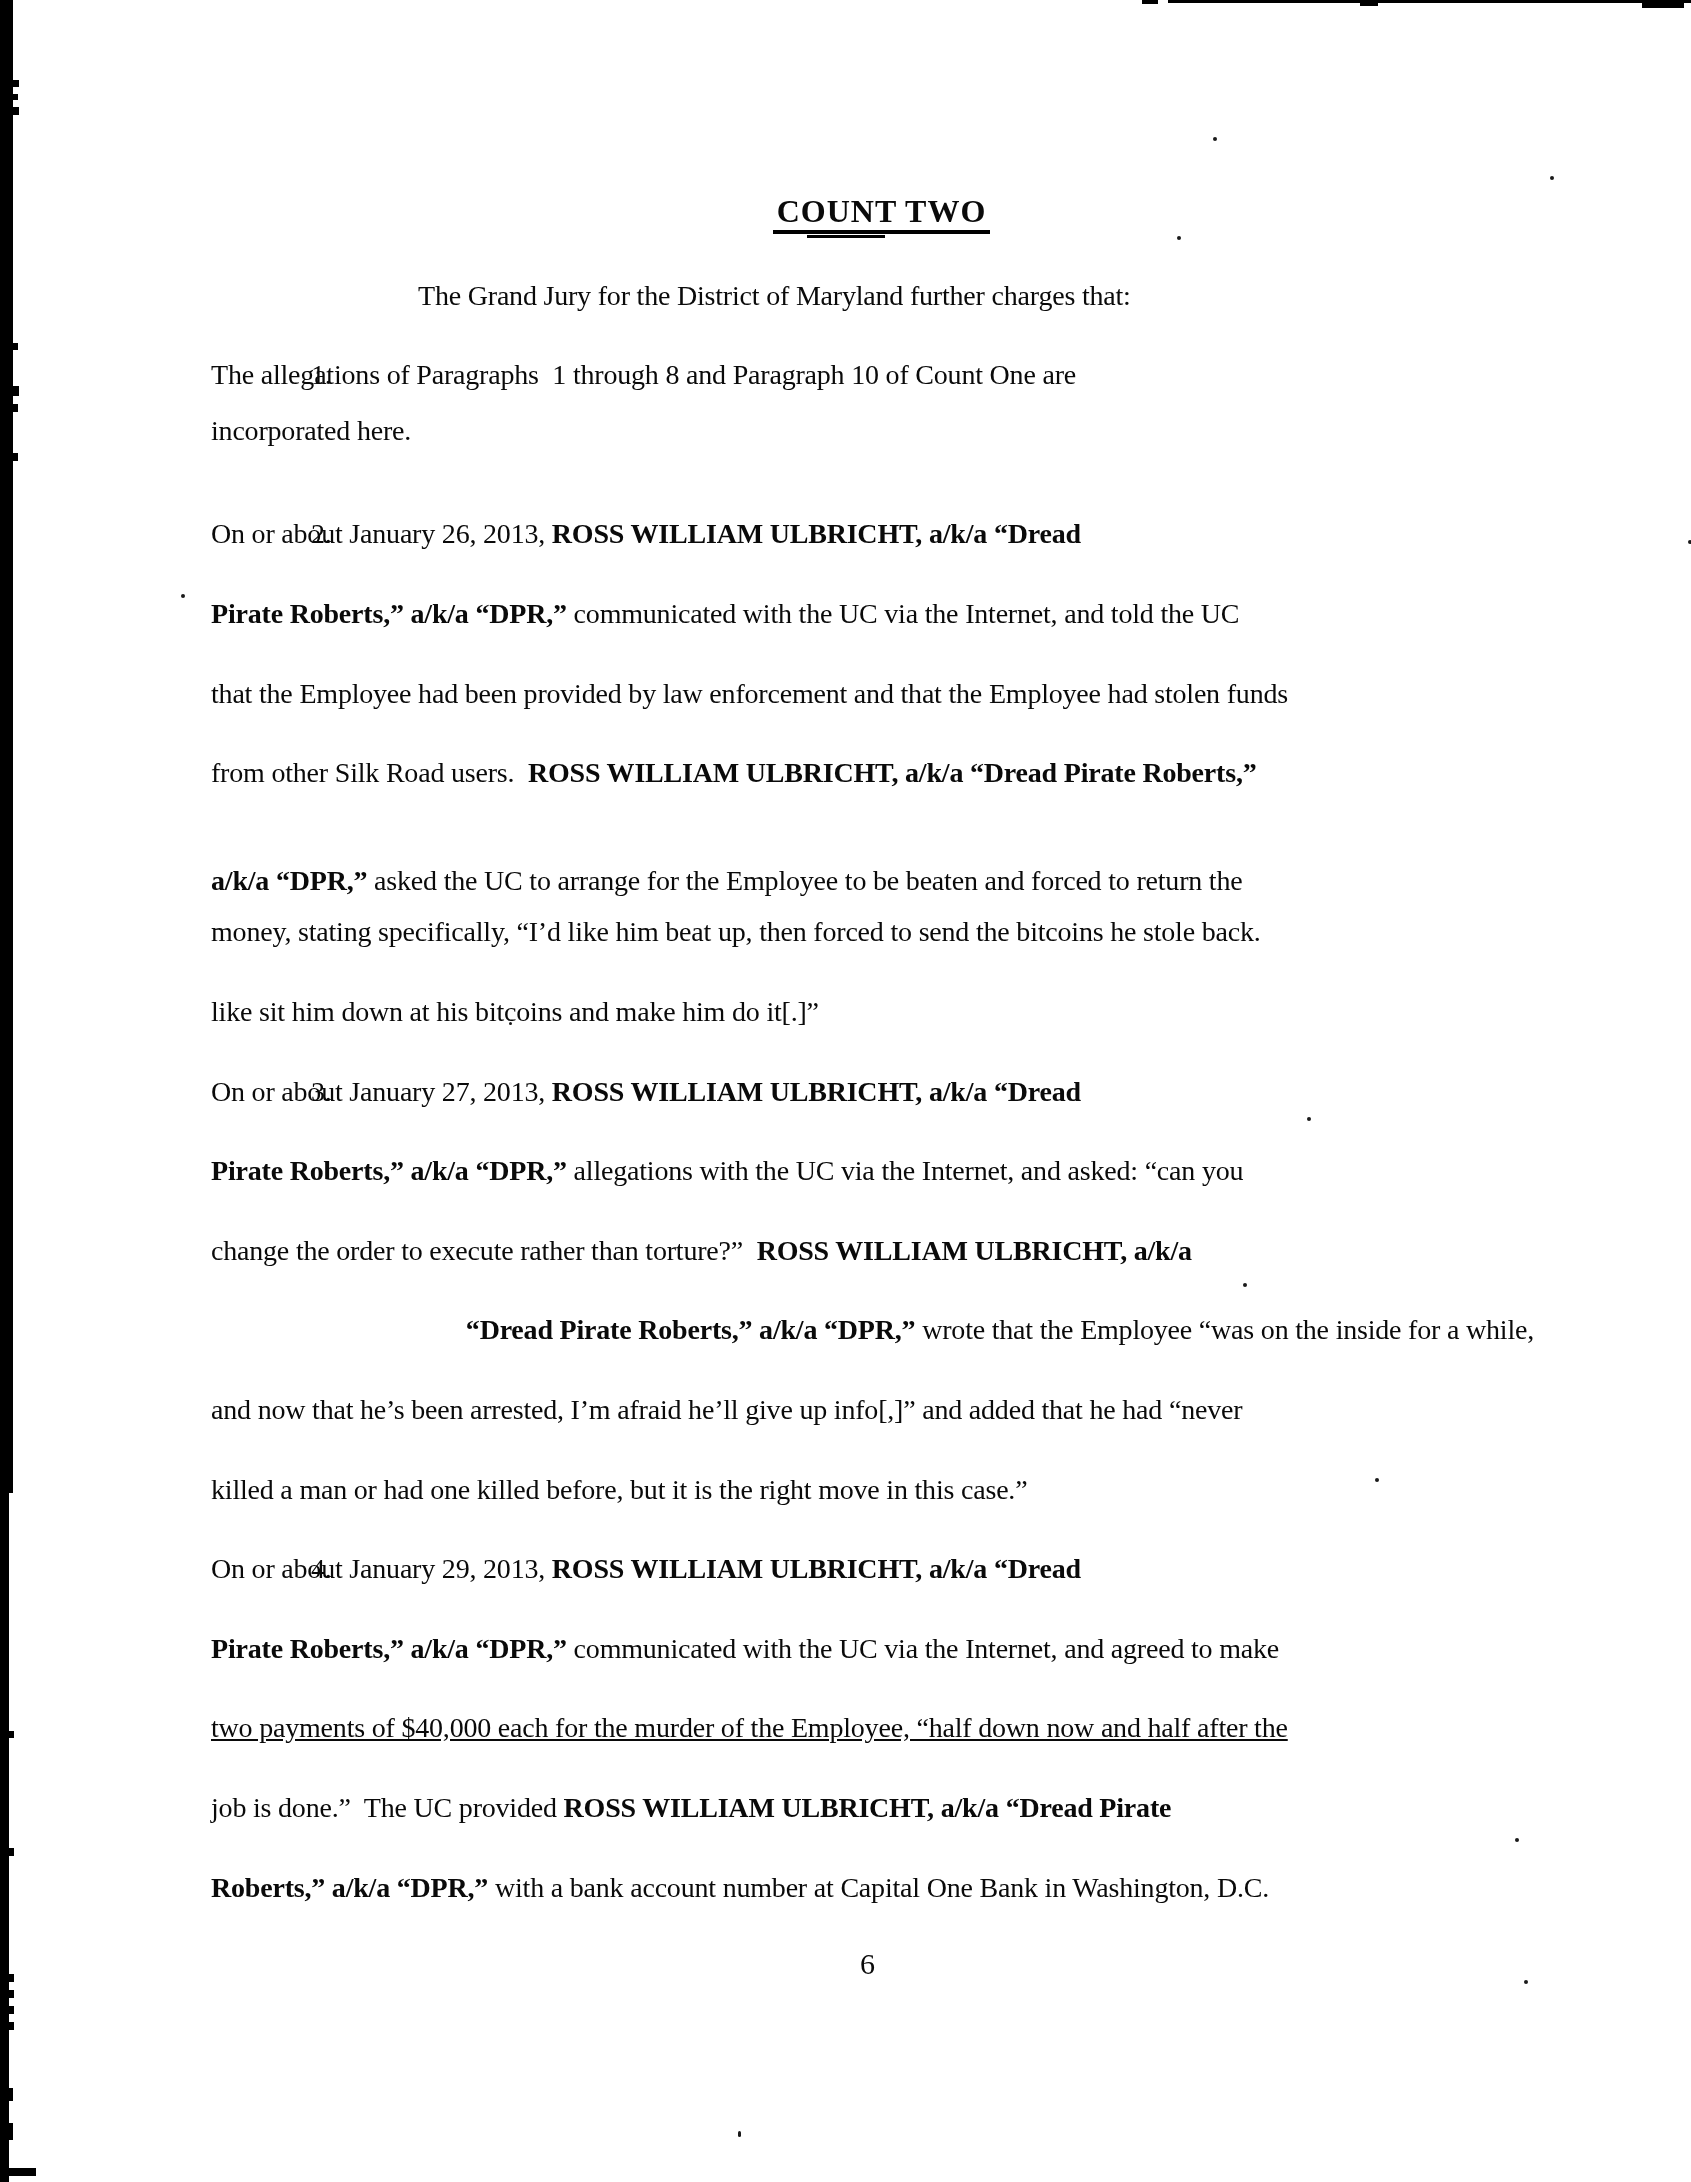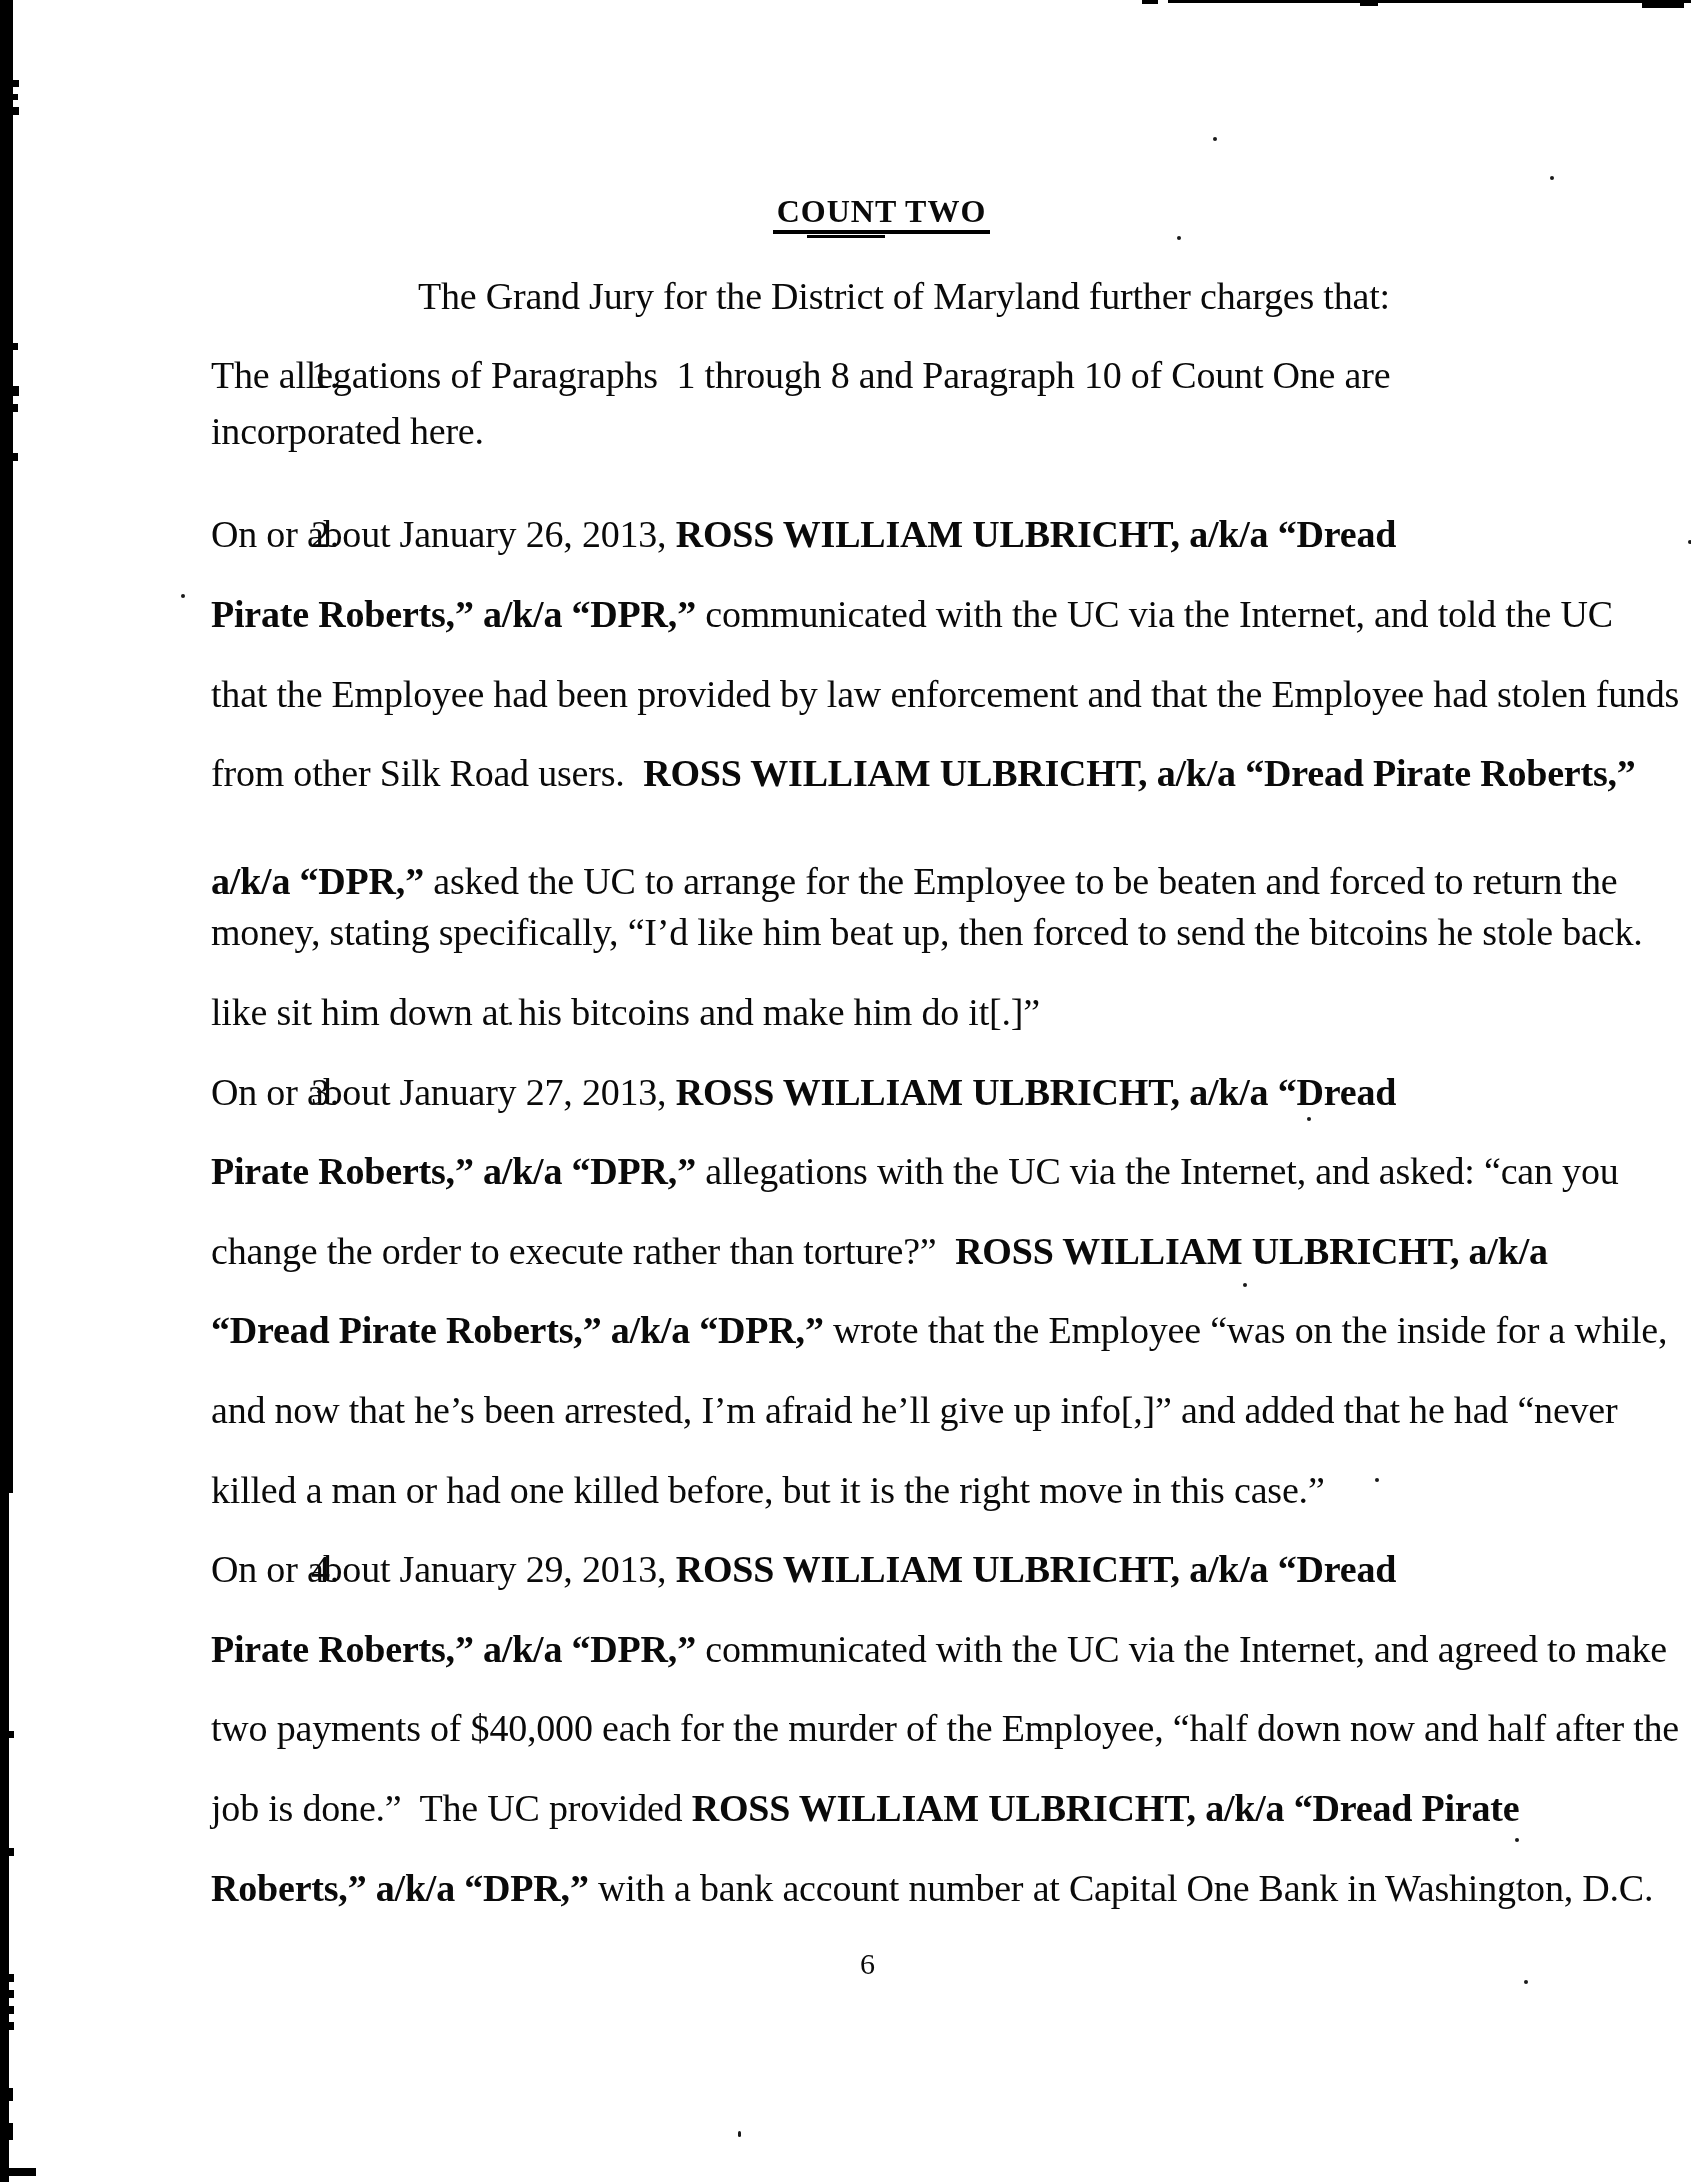--- a/index.html
+++ b/index.html
@@ -20,21 +20,21 @@
     display:inline-block;
     font-size:32px;font-weight:700;letter-spacing:1px;
     border-bottom:4px solid #000;
     padding:0 4px 3px 4px;
     line-height:32px;
     margin-left:28px;
   }
   #lines{position:absolute;left:0;top:0;width:1692px;height:2182px;}
   .line{
     position:absolute;left:211px;width:1323px;height:42px;
-    font-size:38px;line-height:42px;letter-spacing:-0.2px;
+    font-size:28px;line-height:42px;letter-spacing:-0.2px;
     white-space:pre;
   }
   .line.indent .seg:first-of-type{margin-left:207px;}
   .pnum{position:absolute;left:100px;}
   .seg{font-weight:400;}
   .seg.bold{font-weight:700;}
   .pagenum-wrap{
     position:absolute;left:211px;top:1944px;width:1313px;
     text-align:center;font-size:30px;line-height:40px;
   }
@@ -63,21 +63,21 @@
       <div class="line" style="top: 911px;"><span class="seg">money, stating specifically, “I’d like him beat up, then forced to send the bitcoins he stole back.</span></div>
       <div class="line" style="top: 991px;"><span class="seg">like sit him down at his bitcoins and make him do it[.]”</span></div>
       <div class="line indent" style="top: 1071px;"><span class="pnum">3.</span><span class="seg">On or about January 27, 2013, </span><span class="seg bold">ROSS WILLIAM ULBRICHT, a/k/a “Dread</span></div>
       <div class="line" style="top: 1150px;"><span class="seg bold">Pirate Roberts,” a/k/a “DPR,”</span><span class="seg"> allegations with the UC via the Internet, and asked: “can you</span></div>
       <div class="line" style="top: 1230px;"><span class="seg">change the order to execute rather than torture?”  </span><span class="seg bold">ROSS WILLIAM ULBRICHT, a/k/a</span></div>
       <div class="line" style="top: 1309px; text-align: right;"><span class="seg bold">“Dread Pirate Roberts,” a/k/a “DPR,”</span><span class="seg"> wrote that the Employee “was on the inside for a while,</span></div>
       <div class="line" style="top: 1389px;"><span class="seg">and now that he’s been arrested, I’m afraid he’ll give up info[,]” and added that he had “never</span></div>
       <div class="line" style="top: 1469px;"><span class="seg">killed a man or had one killed before, but it is the right move in this case.”</span></div>
       <div class="line indent" style="top: 1548px;"><span class="pnum">4.</span><span class="seg">On or about January 29, 2013, </span><span class="seg bold">ROSS WILLIAM ULBRICHT, a/k/a “Dread</span></div>
       <div class="line" style="top: 1628px;"><span class="seg bold">Pirate Roberts,” a/k/a “DPR,”</span><span class="seg"> communicated with the UC via the Internet, and agreed to make</span></div>
-      <div class="line" style="top: 1707px;"><span class="seg">two payments of $40,000 each for the murder of the Employee, “half down now and half after the</span></div>
+      <div class="line" style="top: 1707px; text-decoration: underline;"><span class="seg">two payments of $40,000 each for the murder of the Employee, “half down now and half after the</span></div>
       <div class="line" style="top: 1787px;"><span class="seg">job is done.”  The UC provided </span><span class="seg bold">ROSS WILLIAM ULBRICHT, a/k/a “Dread Pirate</span></div>
       <div class="line" style="top: 1867px;"><span class="seg bold">Roberts,” a/k/a “DPR,”</span><span class="seg"> with a bank account number at Capital One Bank in Washington, D.C.</span></div>
     </div>
 
   <div class="pagenum-wrap">6</div>
 
   <div class="art" style="left:0;top:0;width:13px;height:1493px;"></div>
   <div class="art" style="left:0;top:1493px;width:9px;height:690px;"></div>
   <div class="art" style="left:9px;top:2168px;width:27px;height:8px;"></div>
 

